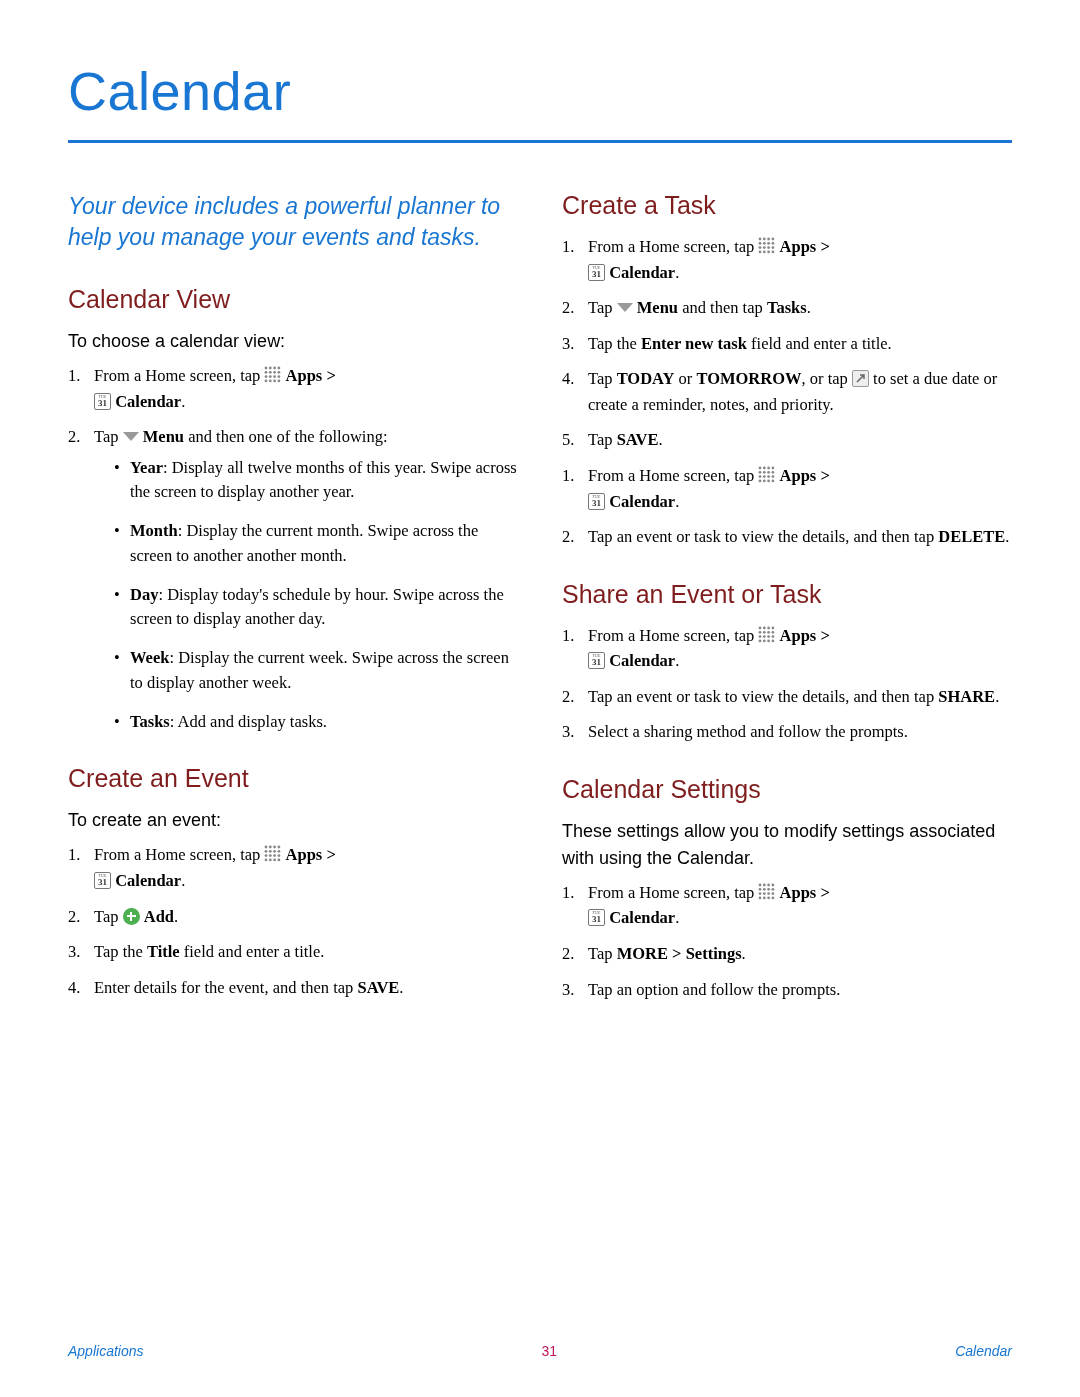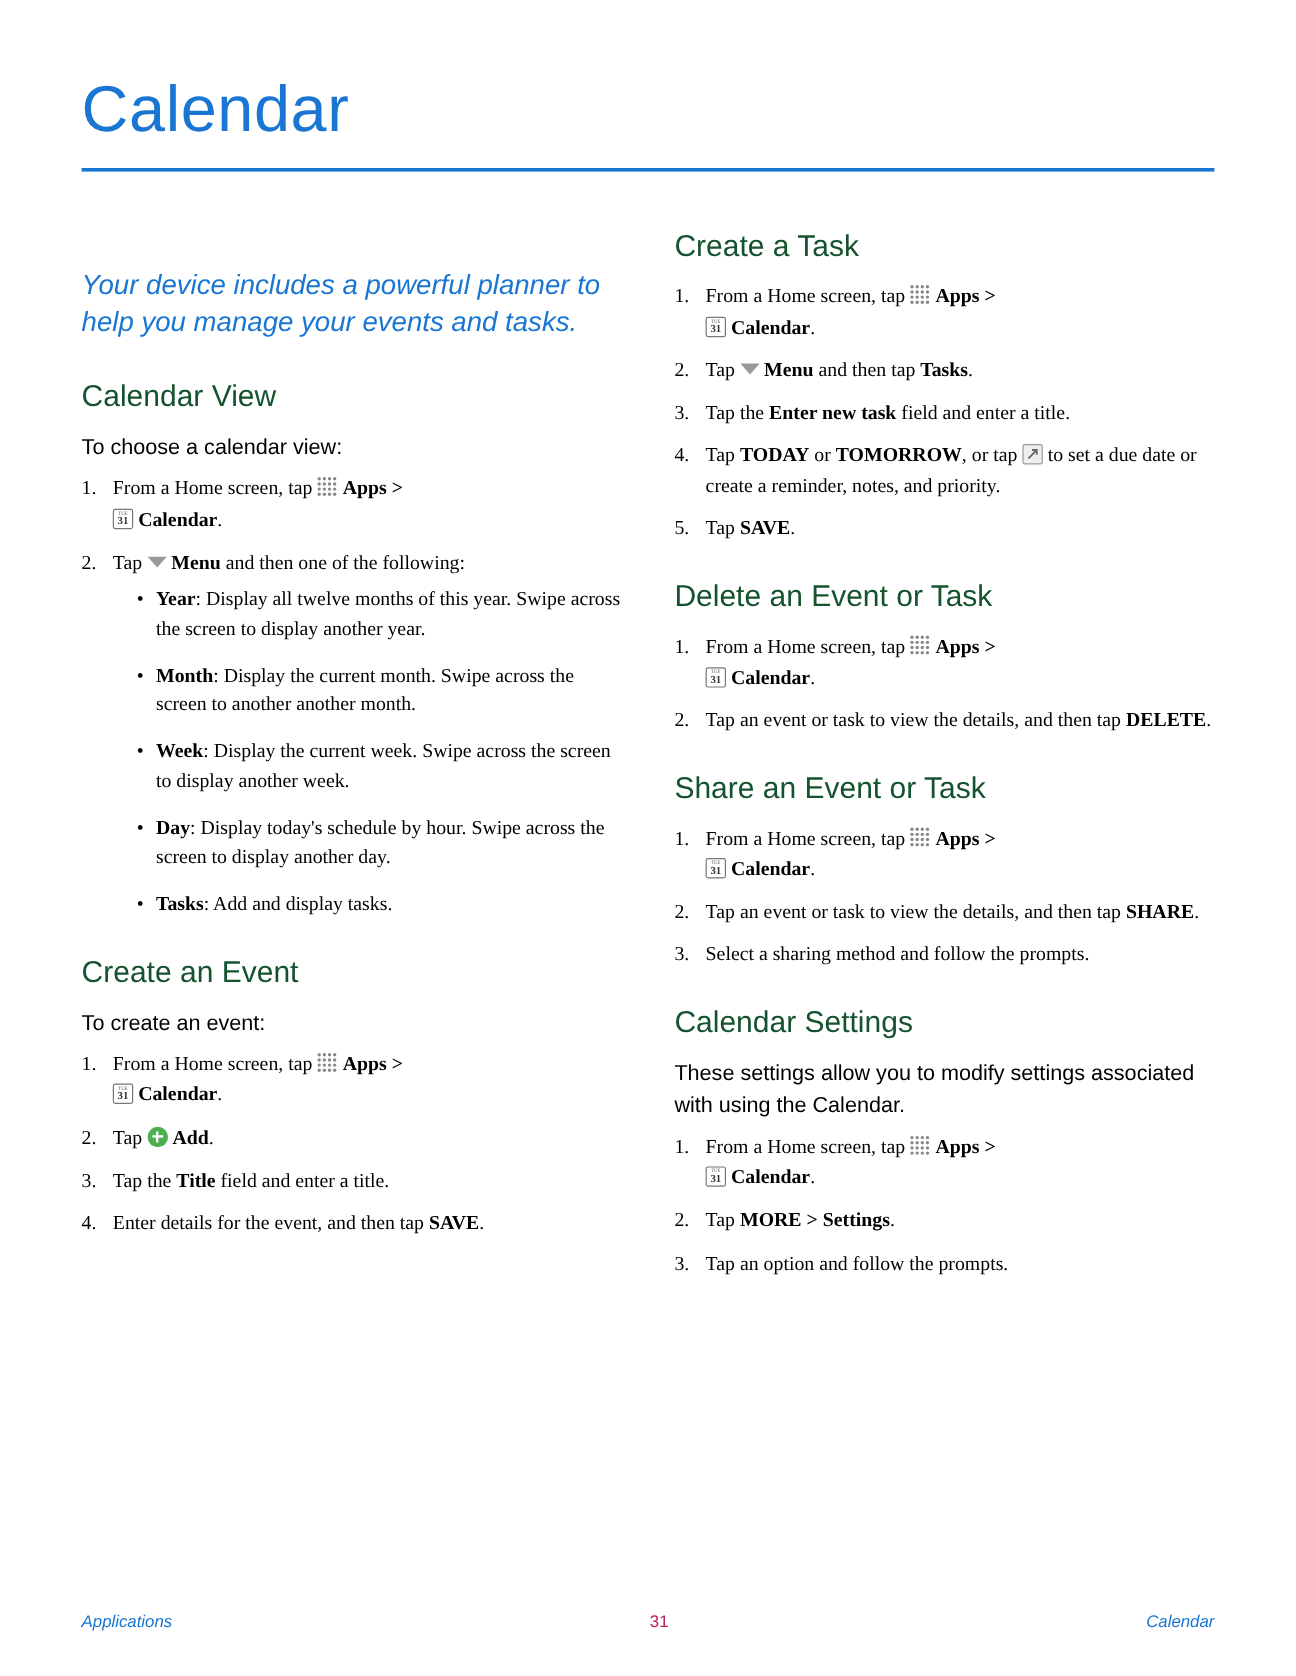--- a/index.html
+++ b/index.html
@@ -36,21 +36,21 @@
   .intro {
     font-style: italic;
     font-size: 23px;
     line-height: 1.35;
     color: #1976d2;
     margin-bottom: 32px;
   }
   .section-heading {
     font-size: 25px;
     font-weight: 400;
-    color: #14532d;
+    color: #7f1d1d;
     margin-top: 30px;
     margin-bottom: 14px;
   }
   .col2 .section-heading:first-child { margin-top: 2px; }
   .body-text {
     font-size: 18px;
     line-height: 1.5;
     margin-bottom: 8px;
   }
   ol.steps {
@@ -214,22 +214,22 @@
         <span class="b">Apps</span><span class="b"> &gt; </span><br>
         <span class="icon icon-cal"></span>
         <span class="b">Calendar</span><span>.</span>
       </li>
       <li>
         <span>Tap </span><span class="icon icon-menu"></span>
         <span class="b">Menu</span><span> and then one of the following:</span>
         <ul class="bullets">
           <li><span class="b">Year</span><span>: Display all twelve months of this year. Swipe across the screen to display another year.</span></li>
           <li><span class="b">Month</span><span>: Display the current month. Swipe across the screen to another another month.</span></li>
+          <li><span class="b">Day</span><span>: Display today's schedule by hour. Swipe across the screen to display another day.</span></li>
           <li><span class="b">Week</span><span>: Display the current week. Swipe across the screen to display another week.</span></li>
-          <li><span class="b">Day</span><span>: Display today's schedule by hour. Swipe across the screen to display another day.</span></li>
           <li><span class="b">Tasks</span><span>: Add and display tasks.</span></li>
         </ul>
       </li>
     </ol>
 
     <h2 class="section-heading">Create an Event</h2>
     <p class="body-text">To create an event:</p>
     <ol class="steps">
       <li>
         <span>From a Home screen, tap </span><span class="icon icon-apps"><svg viewBox="0 0 17 17">
@@ -309,21 +309,20 @@
       <li>
         <span>Tap </span><span class="b">TODAY</span><span> or </span><span class="b">TOMORROW</span><span>, or tap </span><span class="icon icon-expand"><svg viewBox="0 0 11 11">
               <path d="M2 9 L9 2 M5 2 H9 V6" stroke="#666" stroke-width="1.5" fill="none"></path>
             </svg></span><span> to set a due date or create a reminder, notes, and priority.</span>
       </li>
       <li>
         <span>Tap </span><span class="b">SAVE</span><span>.</span>
       </li>
     </ol>
 
-    <h2 class="section-heading">Delete an Event or Task</h2>
     <ol class="steps">
       <li>
         <span>From a Home screen, tap </span><span class="icon icon-apps"><svg viewBox="0 0 17 17">
               <g fill="#888">
                 <circle cx="2" cy="2" r="1.4"></circle>
                 <circle cx="6.3" cy="2" r="1.4"></circle>
                 <circle cx="10.6" cy="2" r="1.4"></circle>
                 <circle cx="14.9" cy="2" r="1.4"></circle>
                 <circle cx="2" cy="6.3" r="1.4"></circle>
                 <circle cx="6.3" cy="6.3" r="1.4"></circle>

